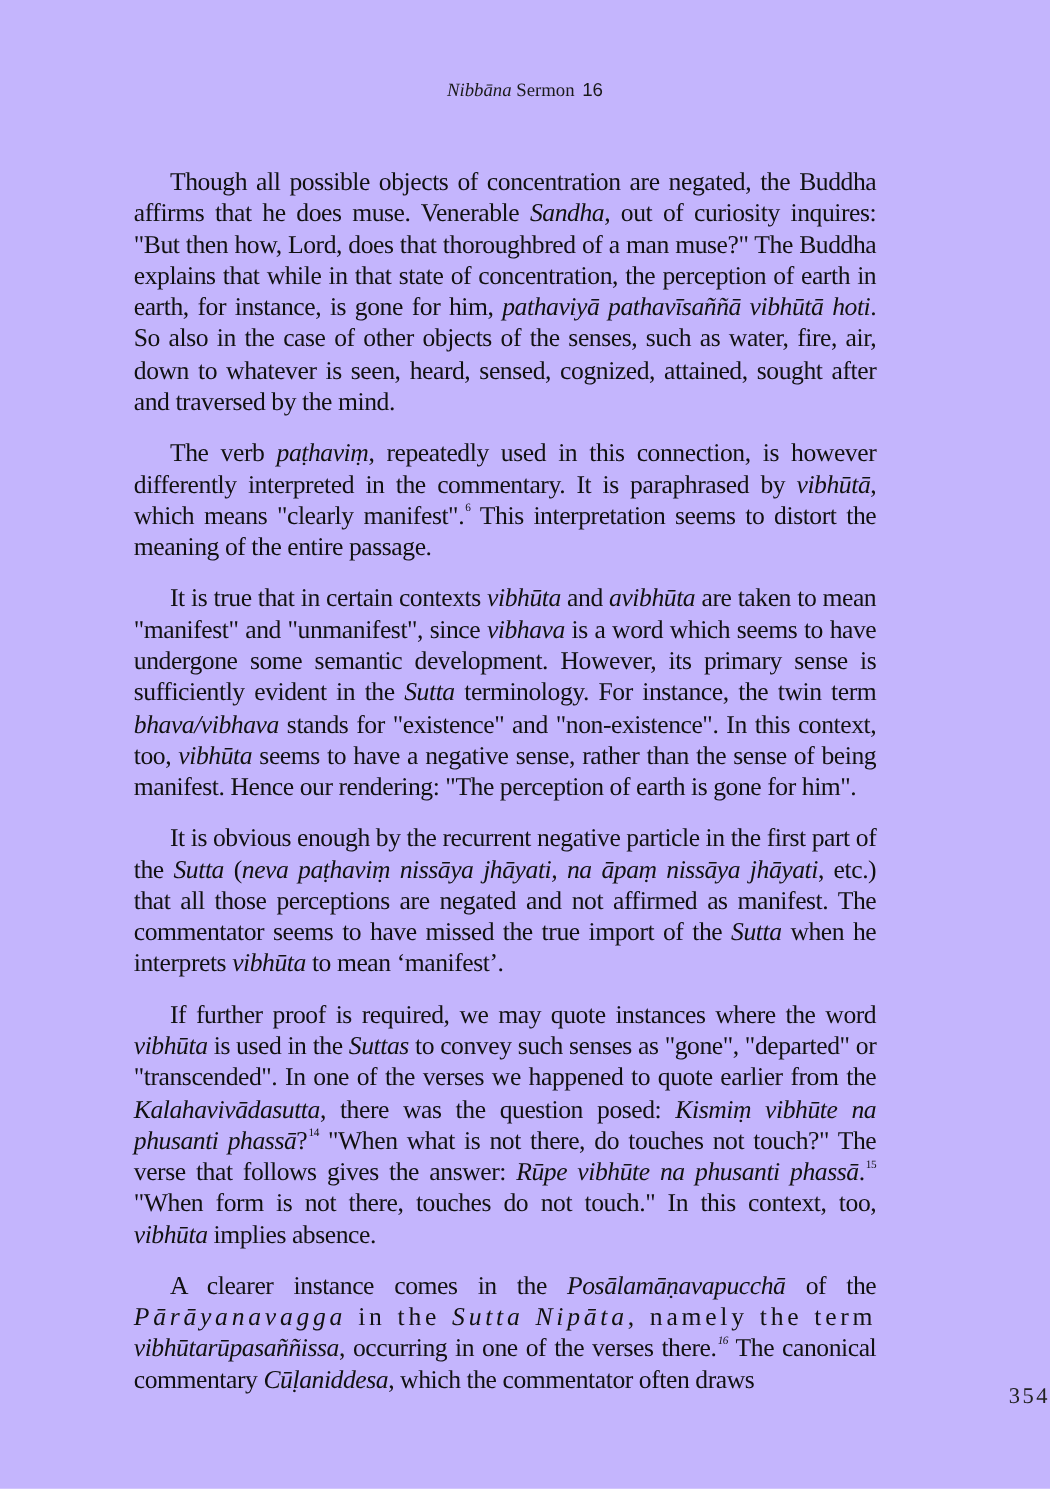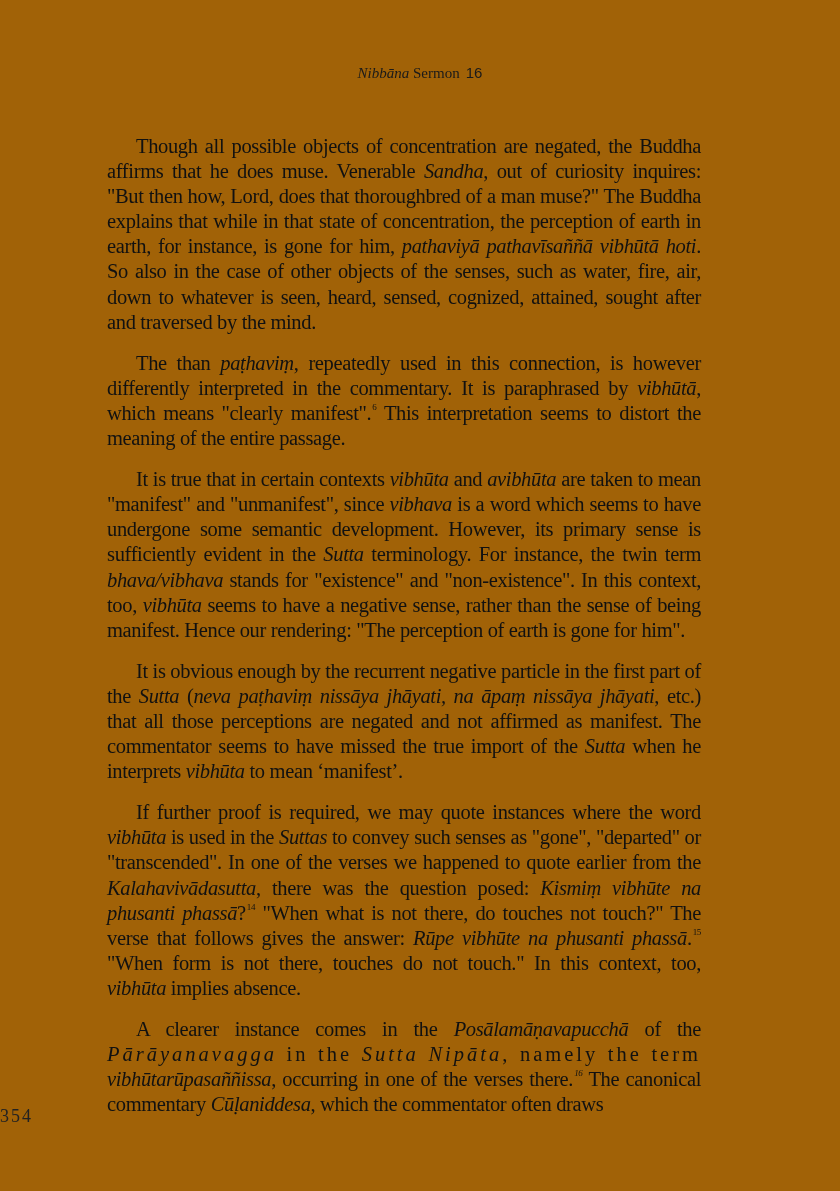--- a/index.html
+++ b/index.html
@@ -1,48 +1,48 @@
 <!DOCTYPE html>
 <html><head>
 <meta charset="utf-8">
 <style>
   html, body { margin: 0; padding: 0; background: #ffffff; }
   body { width: 840px; height: 1191px; position: relative; overflow: hidden; }
-  .page { position: absolute; left: 0; top: 0; width: 840px; height: 1191px; background: #a16207; }
+  .page { position: absolute; left: 0; top: 0; width: 840px; height: 1191px; background: #c4b5fd; }
   .running-head {
     position: absolute; top: 64px; left: 0; width: 840px; text-align: center;
     font-family: "Liberation Serif", serif; font-size: 15px; color: #1a1a1a;
   }
   .running-head .it { font-style: italic; }
   .running-head .num { font-family: "Liberation Sans", sans-serif; font-size: 15px; margin-left: 6px; }
   .body-text {
     position: absolute; top: 118px; left: 91px; width: 626px;
     font-family: "Liberation Serif", serif; font-size: 20.5px; line-height: 25.1px;
     color: #111; text-align: justify; letter-spacing: -0.35px;
   }
   .body-text p { margin: 16px; text-indent: 29px; }
   .body-text i { font-style: italic; }
   .body-text sup { font-size: 9px; line-height: 0; vertical-align: 10px; margin-left: 1px; }
   .spaced { letter-spacing: 3px; }
   .folio {
-    position: absolute; top: 1106px; left: 0; width: 840px; text-align: left;
+    position: absolute; top: 1106px; left: 0; width: 840px; text-align: right;
     font-family: "Liberation Serif", serif; font-size: 18px; letter-spacing: 2px; color: #222;
   }
 </style>
 </head>
 <body>
 
 <div class="page">
   <div class="running-head">
     <span class="it">Nibbāna</span><span> Sermon</span><span class="num">16</span>
   </div>
 
   <div class="body-text" id="body-text">
       <p><span>Though all possible objects of concentration are negated, the Buddha affirms that he does muse. Venerable </span><i>Sandha</i><span>, out of curiosity inquires: "But then how, Lord, does that thoroughbred of a man muse?" The Buddha explains that while in that state of concentration, the perception of earth in earth, for instance, is gone for him, </span><i>pathaviyā pathavīsaññā vibhūtā hoti</i><span>. So also in the case of other objects of the senses, such as water, fire, air, down to whatever is seen, heard, sensed, cognized, attained, sought after and traversed by the mind.</span></p>
-      <p><span>The than </span><i>paṭhaviṃ</i><span>, repeatedly used in this connection, is however differently interpreted in the commentary. It is paraphrased by </span><i>vibhūtā</i><span>, which means "clearly manifest".</span><sup>6</sup><span> This interpretation seems to distort the meaning of the entire passage.</span></p>
+      <p><span>The verb </span><i>paṭhaviṃ</i><span>, repeatedly used in this connection, is however differently interpreted in the commentary. It is paraphrased by </span><i>vibhūtā</i><span>, which means "clearly manifest".</span><sup>6</sup><span> This interpretation seems to distort the meaning of the entire passage.</span></p>
       <p><span>It is true that in certain contexts </span><i>vibhūta</i><span> and </span><i>avibhūta</i><span> are taken to mean "manifest" and "unmanifest", since </span><i>vibhava</i><span> is a word which seems to have undergone some semantic development. However, its primary sense is sufficiently evident in the </span><i>Sutta</i><span> terminology. For instance, the twin term </span><i>bhava/vibhava</i><span> stands for "existence" and "non-existence". In this context, too, </span><i>vibhūta</i><span> seems to have a negative sense, rather than the sense of being manifest. Hence our rendering: "The perception of earth is gone for him".</span></p>
       <p><span>It is obvious enough by the recurrent negative particle in the first part of the </span><i>Sutta</i><span> (</span><i>neva paṭhaviṃ nissāya jhāyati, na āpaṃ nissāya jhāyati</i><span>, etc.) that all those perceptions are negated and not affirmed as manifest. The commentator seems to have missed the true import of the </span><i>Sutta</i><span> when he interprets </span><i>vibhūta</i><span> to mean ‘manifest’.</span></p>
       <p><span>If further proof is required, we may quote instances where the word </span><i>vibhūta</i><span> is used in the </span><i>Suttas</i><span> to convey such senses as "gone", "departed" or "transcended". In one of the verses we happened to quote earlier from the </span><i>Kalahavivādasutta</i><span>, there was the question posed: </span><i>Kismiṃ vibhūte na phusanti phassā</i><span>?</span><sup>14</sup><span> "When what is not there, do touches not touch?" The verse that follows gives the answer: </span><i>Rūpe vibhūte na phusanti phassā</i><span>.</span><sup>15</sup><span> "When form is not there, touches do not touch." In this context, too, </span><i>vibhūta</i><span> implies absence.</span></p>
       <p><span>A clearer instance comes in the </span><i>Posālamāṇavapucchā</i><span> of the </span><i class="spaced">Pārāyanavagga</i><span class="spaced"> in the </span><i class="spaced">Sutta Nipāta</i><span class="spaced">, namely the term </span><i>vibhūtarūpasaññissa</i><span>, occurring in one of the verses there.</span><sup style="font-style: italic;">16</sup><span> The canonical commentary </span><i>Cūḷaniddesa</i><span>, which the commentator often draws</span></p>
     </div>
 
   <div class="folio">354</div>
 </div>
 
 </body></html>

